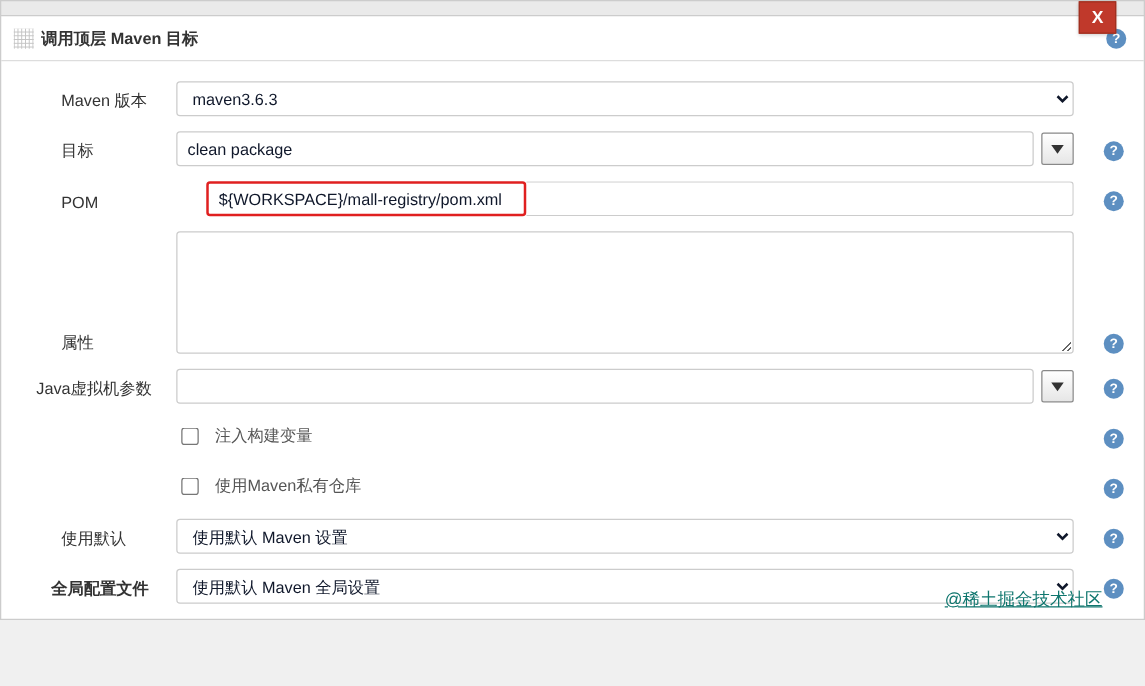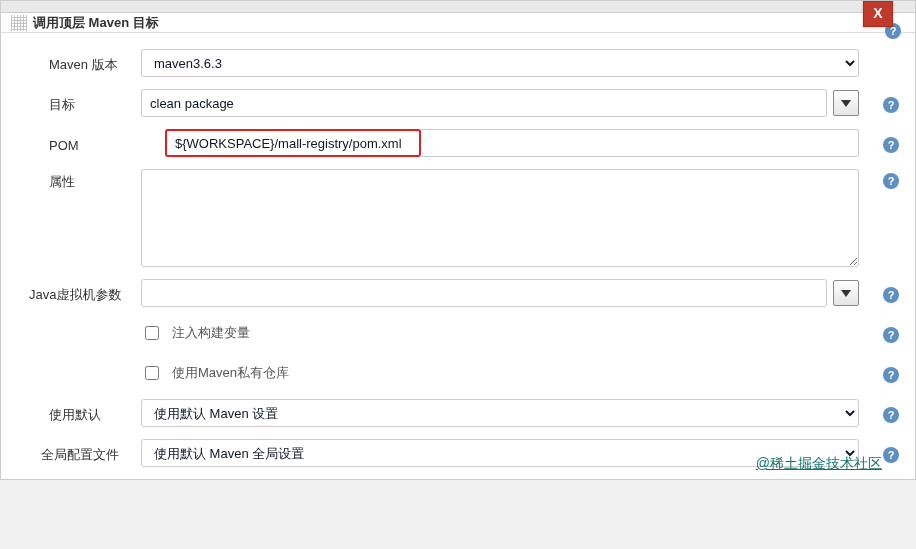--- a/index.html
+++ b/index.html
@@ -19,21 +19,21 @@
     border-bottom: none;
     position: relative;
   }
   .panel {
     background: #fff;
     border: 1px solid #ccc;
     margin: 0;
     position: relative;
   }
   .panel-header {
-    height: 20px;
+    height: 36px;
     border-bottom: 1px solid #ddd;
     display: flex;
     align-items: center;
     padding-left: 10px;
     position: relative;
     color: #333;
     font-weight: bold;
   }
   .drag-handle {
     width: 16px;
@@ -74,21 +74,21 @@
     font-size: 11px;
     line-height: 16px;
     text-align: center;
     font-weight: bold;
     display: inline-block;
     flex-shrink: 0;
   }
   .form-body { padding: 10px 0 6px 0; }
   .row {
     display: flex;
-    align-items: flex-start;
+    align-items: flex-end;
     padding: 6px 0;
   }
   .row.align-center { align-items: center; }
   .label-col {
     width: 140px;
     padding-left: 48px;
     padding-top: 4px;
     color: #333;
     flex-shrink: 0;
   }
@@ -269,21 +269,21 @@
         <select class="select control-input">
           <option>使用默认 Maven 设置</option>
         </select>
       </div>
       <div class="aux-col">
         <span class="help-icon">?</span>
       </div>
     </div>
 
     <div class="row align-center">
-      <div class="label-col" style="padding-left:40px;">全局配置文件</div>
+      <div class="label-col" style="padding-left:40px;font-weight:bold;">全局配置文件</div>
       <div class="control-col center">
         <select class="select control-input">
           <option>使用默认 Maven 全局设置</option>
         </select>
       </div>
       <div class="aux-col">
         <span class="help-icon">?</span>
       </div>
     </div>
 

